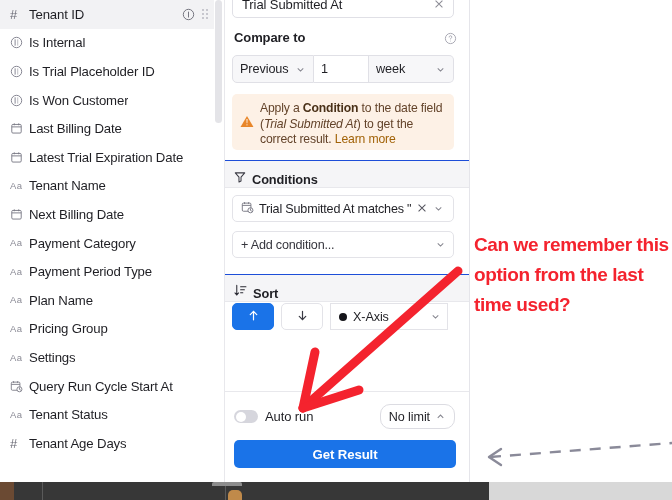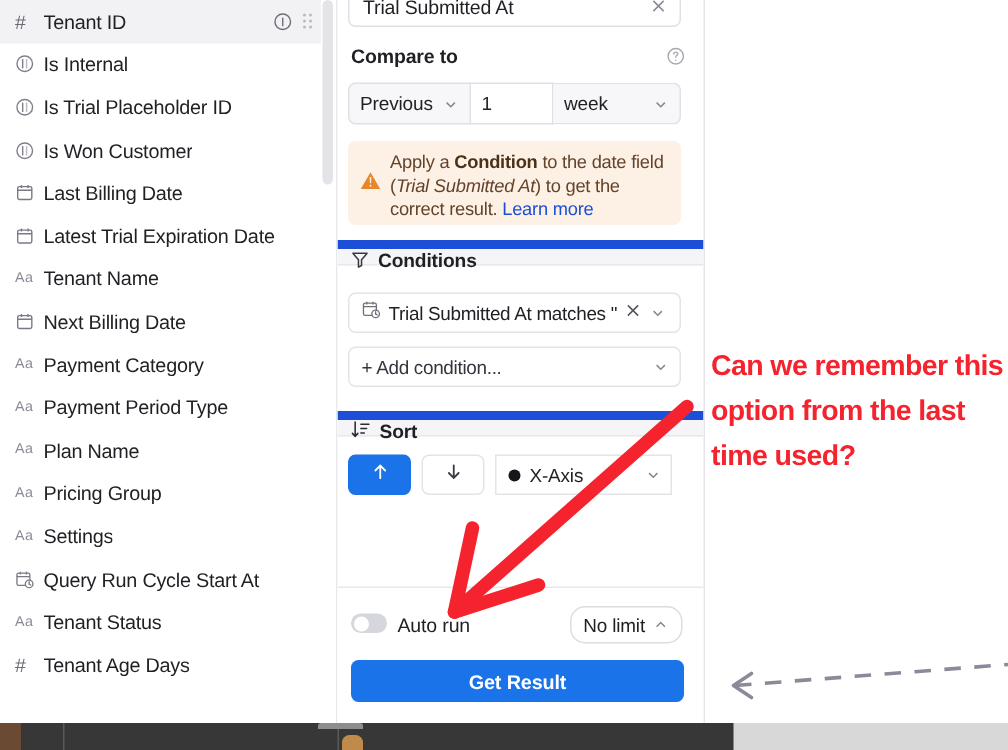--- a/index.html
+++ b/index.html
@@ -184,32 +184,32 @@
   }
   .warn-ic { min-width: 14px; margin-top: 13px; }
   .warn-txt {
     font-size: 12.2px;
     line-height: 15.5px;
     color: #63432a;
     letter-spacing: -0.15px;
   }
   .warn-txt b { font-weight: 700; color: #4a3118; }
   .warn-txt i { font-style: italic; }
-  .warn-txt a { color: #1d4ed8; text-decoration: none; }
+  .warn-txt a { color: #a16207; text-decoration: none; }
 
   .sec-header {
     position: absolute;
     left: 0;
     width: 244px;
-    height: 17px;
+    height: 28px;
     background: #f5f5f7;
-    border-top: 6px solid #1d4ed8;
+    border-top: 1px solid #1d4ed8;
     border-bottom: 1px solid #e8e8ec;
     display: flex;
-    align-items: flex-start;
+    align-items: flex-end;
     gap: 6px;
     padding-left: 9px;
     box-sizing: border-box;
   }
   .sec-header .t { font-size: 12.8px; font-weight: 700; color: #1f1f24; letter-spacing: -0.1px; }
 
   .cond-chip, .add-cond {
     position: absolute;
     left: 7px;
     width: 222px;
@@ -257,21 +257,21 @@
   .cfg-footer {
     position: absolute;
     left: 0; bottom: 0;
     width: 244px; height: 90px;
     background: #ffffff;
     border-top: 1px solid #e8e8ec;
   }
   .toggle-wrap {
     position: absolute;
     left: 9px; top: 17px;
-    display: flex; align-items: flex-start; gap: 7px;
+    display: flex; align-items: center; gap: 7px;
   }
   .toggle {
     width: 24px; height: 13px;
     border-radius: 7px;
     background: #d6d6dd;
     position: relative;
     display: block;
   }
   .toggle::after {
     content: "";

